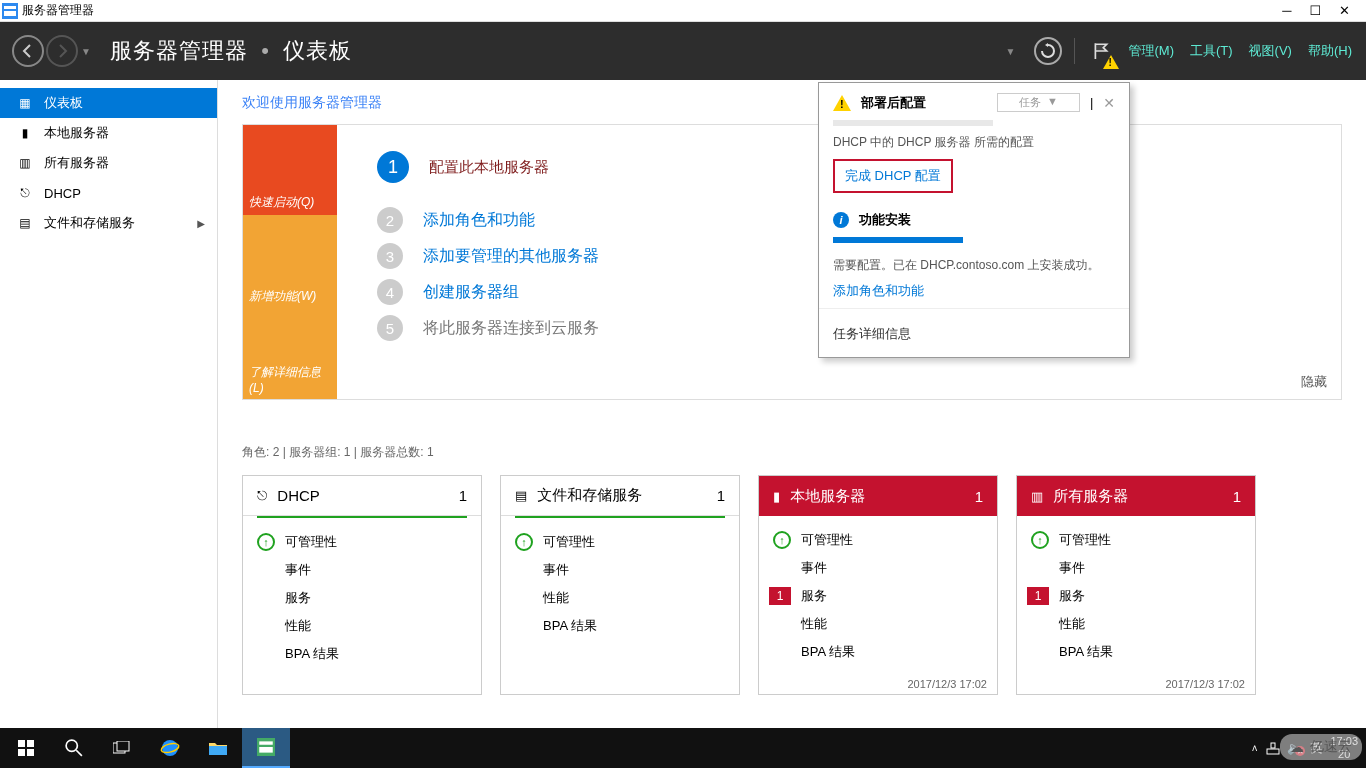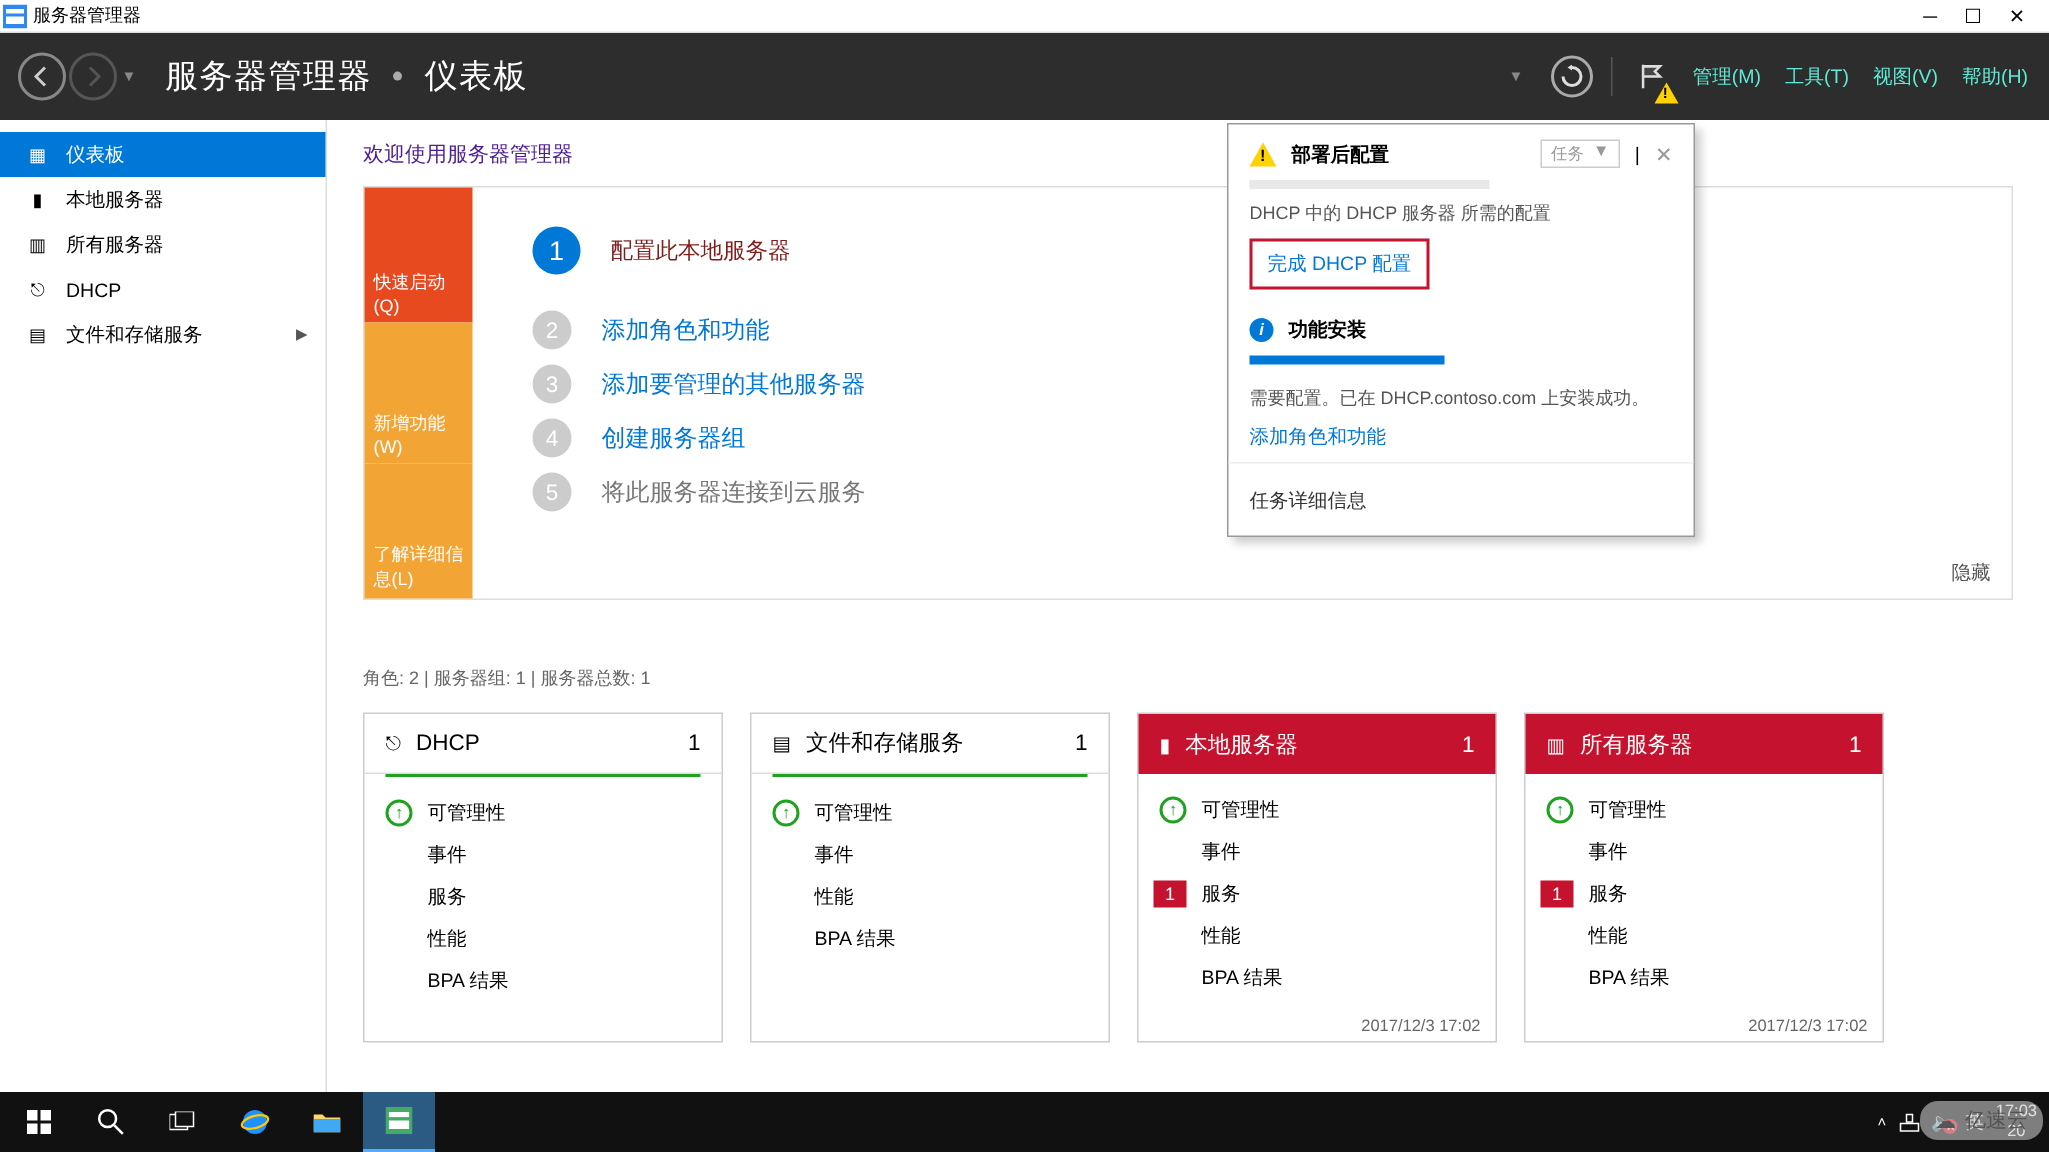--- a/index.html
+++ b/index.html
@@ -23,24 +23,24 @@
 .notif-chevron { color: #888; font-size: 10px; margin-right: 6px; }
 
 .body-area { display: flex; height: calc(100% - 80px - 40px); }
 .sidebar { width: 218px; background: #fff; border-right: 1px solid #ddd; padding-top: 8px; }
 .side-item { height: 30px; display: flex; align-items: center; padding-left: 18px; font-size: 13px; cursor: pointer; gap: 12px; }
 .side-item.active { background: #0078d7; color: #fff; }
 .side-icon { width: 14px; height: 14px; display: inline-flex; align-items: center; justify-content: center; font-size: 12px; }
 .side-expand { margin-left: auto; margin-right: 12px; font-size: 10px; color: #555; }
 
 .main { flex: 1; background: #fff; overflow: auto; padding: 14px 24px 0 24px; position: relative; }
-.main h2 { font-size: 14px; font-weight: normal; color: #4c1d95; margin-bottom: 12px; }
+.main h2 { font-size: 14px; font-weight: normal; color: #3b82f6; margin-bottom: 12px; }
 
 .welcome-box { border: 1px solid #ddd; background: #fff; display: flex; height: 276px; position: relative; margin-bottom: 44px; }
-.tile-col { width: 72px; display: flex; flex-direction: column; }
+.tile-col { width: 94px; display: flex; flex-direction: column; font-style: italic; }
 .tile { flex: 1; color: #fff; font-size: 12px; display: flex; align-items: flex-end; padding: 4px 6px; cursor: pointer; }
 .tile.orange1 { background: #e84a20; }
 .tile.orange2 { background: #f2a434; flex: 1.05; }
 .tile.orange3 { background: #f2a434; }
 .steps { flex: 1; padding: 26px 40px; }
 .step { display: flex; align-items: center; gap: 20px; margin-bottom: 10px; font-size: 16px; cursor: pointer; }
 .step .num { width: 26px; height: 26px; border-radius: 50%; background: #ccc; color: #fff; display: flex; align-items: center; justify-content: center; font-size: 15px; }
 .step.primary .num { background: #0078d7; width: 32px; height: 32px; font-size: 18px; }
 .step.primary .txt { color: #7f1d1d; font-size: 15px; }
 .step .txt { color: #0078d7; }
@@ -59,21 +59,21 @@
 .group-body { padding: 10px 14px 8px 14px; }
 .group-row { display: flex; align-items: center; gap: 10px; height: 28px; cursor: pointer; }
 .up-icon { width: 18px; height: 18px; border: 2px solid #1fa21f; border-radius: 50%; display: flex; align-items: center; justify-content: center; color: #1fa21f; font-size: 11px; font-weight: bold; }
 .badge-red { width: 22px; height: 18px; background: #c4122f; color: #fff; display: flex; align-items: center; justify-content: center; font-size: 12px; margin-left: -4px; }
 .group-foot { text-align: right; padding: 4px 10px; font-size: 11px; color: #666; }
 
 .popup { position: absolute; top: 82px; right: 236px; width: 312px; background: #fff; border: 1px solid #999; box-shadow: 4px 4px 6px rgba(0,0,0,0.2); font-size: 13px; z-index: 50; }
 .popup-sec { padding: 10px 14px 8px 14px; }
 .popup-head { display: flex; align-items: center; gap: 10px; margin-bottom: 8px; }
 .popup-head-text { font-weight: bold; flex: 1; }
-.popup-tasks { border: 1px solid #ccc; color: #999; font-size: 11px; padding: 1px 6px; display: flex; gap: 6px; align-items: flex-start; }
+.popup-tasks { border: 1px solid #ccc; color: #999; font-size: 11px; padding: 1px 21px; display: flex; gap: 6px; align-items: flex-start; }
 .popup-close { color: #999; cursor: pointer; font-size: 14px; }
 .popup-progress { height: 6px; background: #e8e8e8; margin-bottom: 8px; }
 .popup-progress.blue-bar { background: #0078d7; width: 130px; }
 .popup-desc { color: #555; margin-bottom: 8px; font-size: 12px; }
 .popup-link { color: #0078d7; cursor: pointer; font-size: 13px; }
 .popup-link.boxed { border: 2px solid #c4122f; padding: 6px 10px; display: inline-block; }
 .popup-row-text { color: #333; padding: 6px 0; }
 .warn-tri { width: 0; height: 0; border-left: 9px solid transparent; border-right: 9px solid transparent; border-bottom: 16px solid #ffd200; position: relative; }
 .warn-tri::after { content: "!"; position: absolute; left: -2px; top: 3px; font-size: 11px; font-weight: bold; }
 .info-circ { width: 16px; height: 16px; border-radius: 50%; background: #0078d7; color: #fff; display: flex; align-items: center; justify-content: center; font-size: 11px; font-weight: bold; font-style: italic; }

